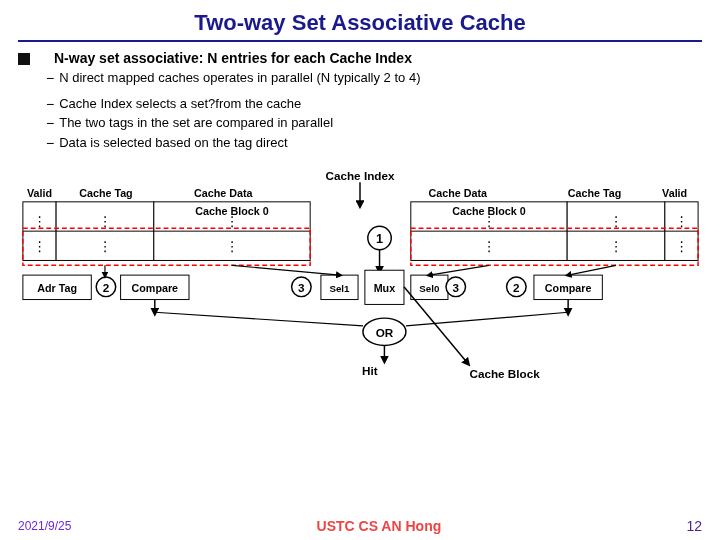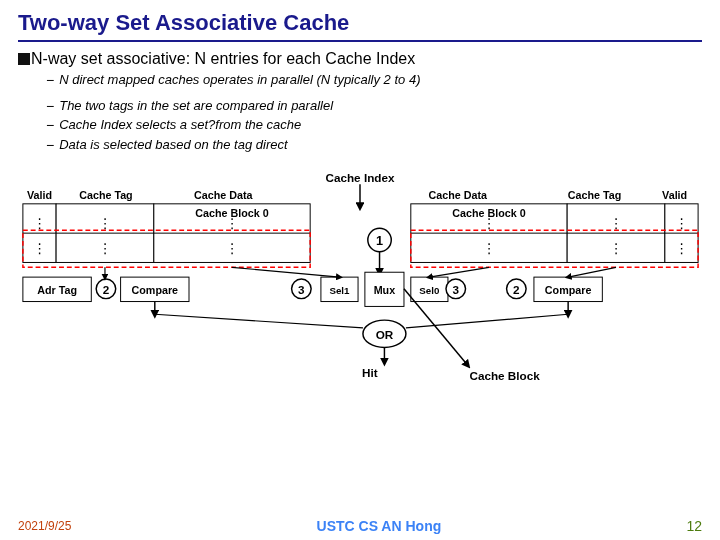--- a/index.html
+++ b/index.html
@@ -9,51 +9,51 @@
       background: #fff;
       font-family: Arial, sans-serif;
       overflow: hidden;
       position: relative;
     }
     .page {
       width: 720px;
       height: 540px;
       padding: 10px 18px;
       position: relative;
+      text-align: center;
     }
     h1 {
       font-size: 22px;
       font-weight: bold;
       color: #1a1a8c;
       border-bottom: 2px solid #1a1a8c;
       padding-bottom: 4px;
       margin-bottom: 8px;
     }
     .bullet-section {
       margin-bottom: 6px;
     }
     .bullet-main {
-      font-size: 16px;
-      font-weight: normal;
+      font-size: 14px;
+      font-weight: bold;
       display: flex;
       align-items: flex-start;
-      gap: 1px;
+      gap: 24px;
       margin-bottom: 3px;
     }
     .bullet-main .square {
       width: 12px;
       height: 12px;
       background: #111;
       display: inline-block;
       margin-top: 3px;
       flex-shrink: 0;
     }
     .sub-bullets {
       margin-left: 28px;
-      font-style: italic;
     }
     .sub-bullet {
       font-size: 13px;
       display: flex;
       align-items: flex-start;
       gap: 5px;
       line-height: 1.4;
     }
     .sub-bullet::before {
       content: "−";
@@ -77,23 +77,23 @@
     .footer {
       position: absolute;
       bottom: 6px;
       left: 18px;
       right: 18px;
       display: flex;
       justify-content: space-between;
       align-items: center;
       font-size: 12px;
     }
-    .footer-date { color: #c2410c; }
-    .footer-center { color: #3b82f6; font-weight: bold; font-size: 14px; }
-    .footer-num { color: #4d7c0f; font-size: 14px; }
+    .footer-date { color: #6d28d9; }
+    .footer-center { color: #ef4444; font-weight: bold; font-size: 14px; }
+    .footer-num { color: #4c1d95; font-size: 14px; }
   </style>
 </head>
 <body>
 
 <div class="page">
   <h1>Two-way Set Associative Cache</h1>
 
   <div class="bullet-section">
     <div class="bullet-main">
       <span class="square"></span>
@@ -102,24 +102,24 @@
     <div class="sub-bullets">
       <div class="sub-bullet">
         <span>N direct mapped caches operates in parallel (N typically 2 to 4)</span>
       </div>
     </div>
   </div>
 
   <div class="bullet-section">
     <div class="sub-bullets">
       <div class="sub-bullet">
+        <span>Cache Index selects a set?from the cache</span>
+      </div>
+      <div class="sub-bullet">
         <span>The two tags in the set are compared in parallel</span>
-      </div>
-      <div class="sub-bullet">
-        <span>Cache Index selects a set?from the cache</span>
       </div>
       <div class="sub-bullet">
         <span>Data is selected based on the tag direct</span>
       </div>
     </div>
   </div>
 
   <div class="diagram">
     <svg viewBox="0 0 700 230" xmlns="http://www.w3.org/2000/svg" font-family="Arial,sans-serif">
 

